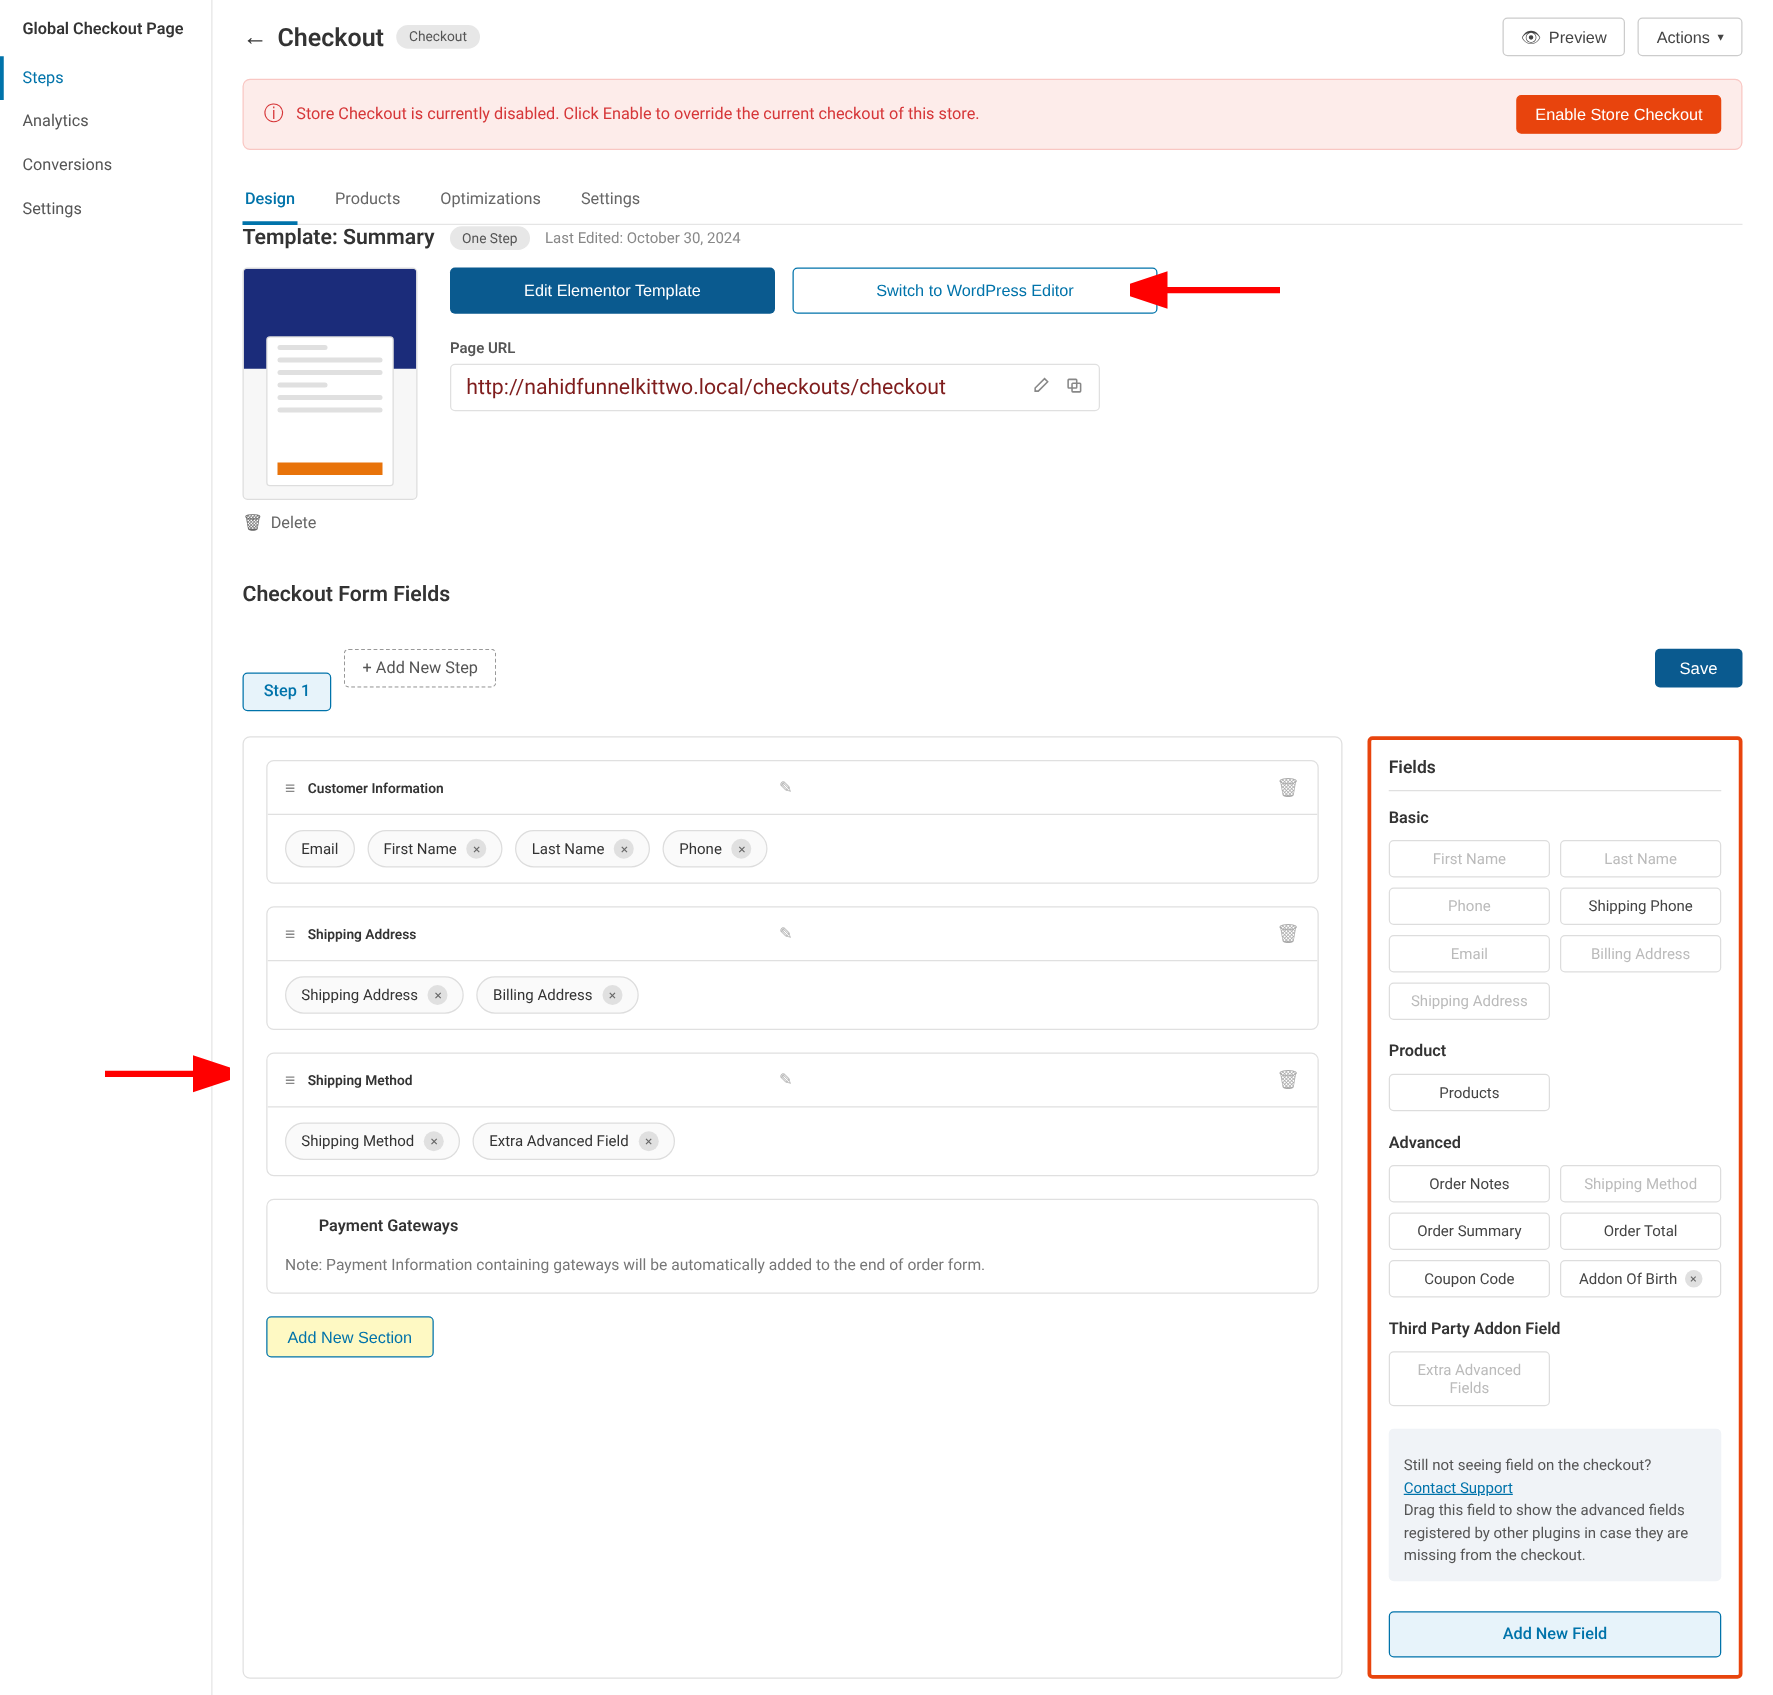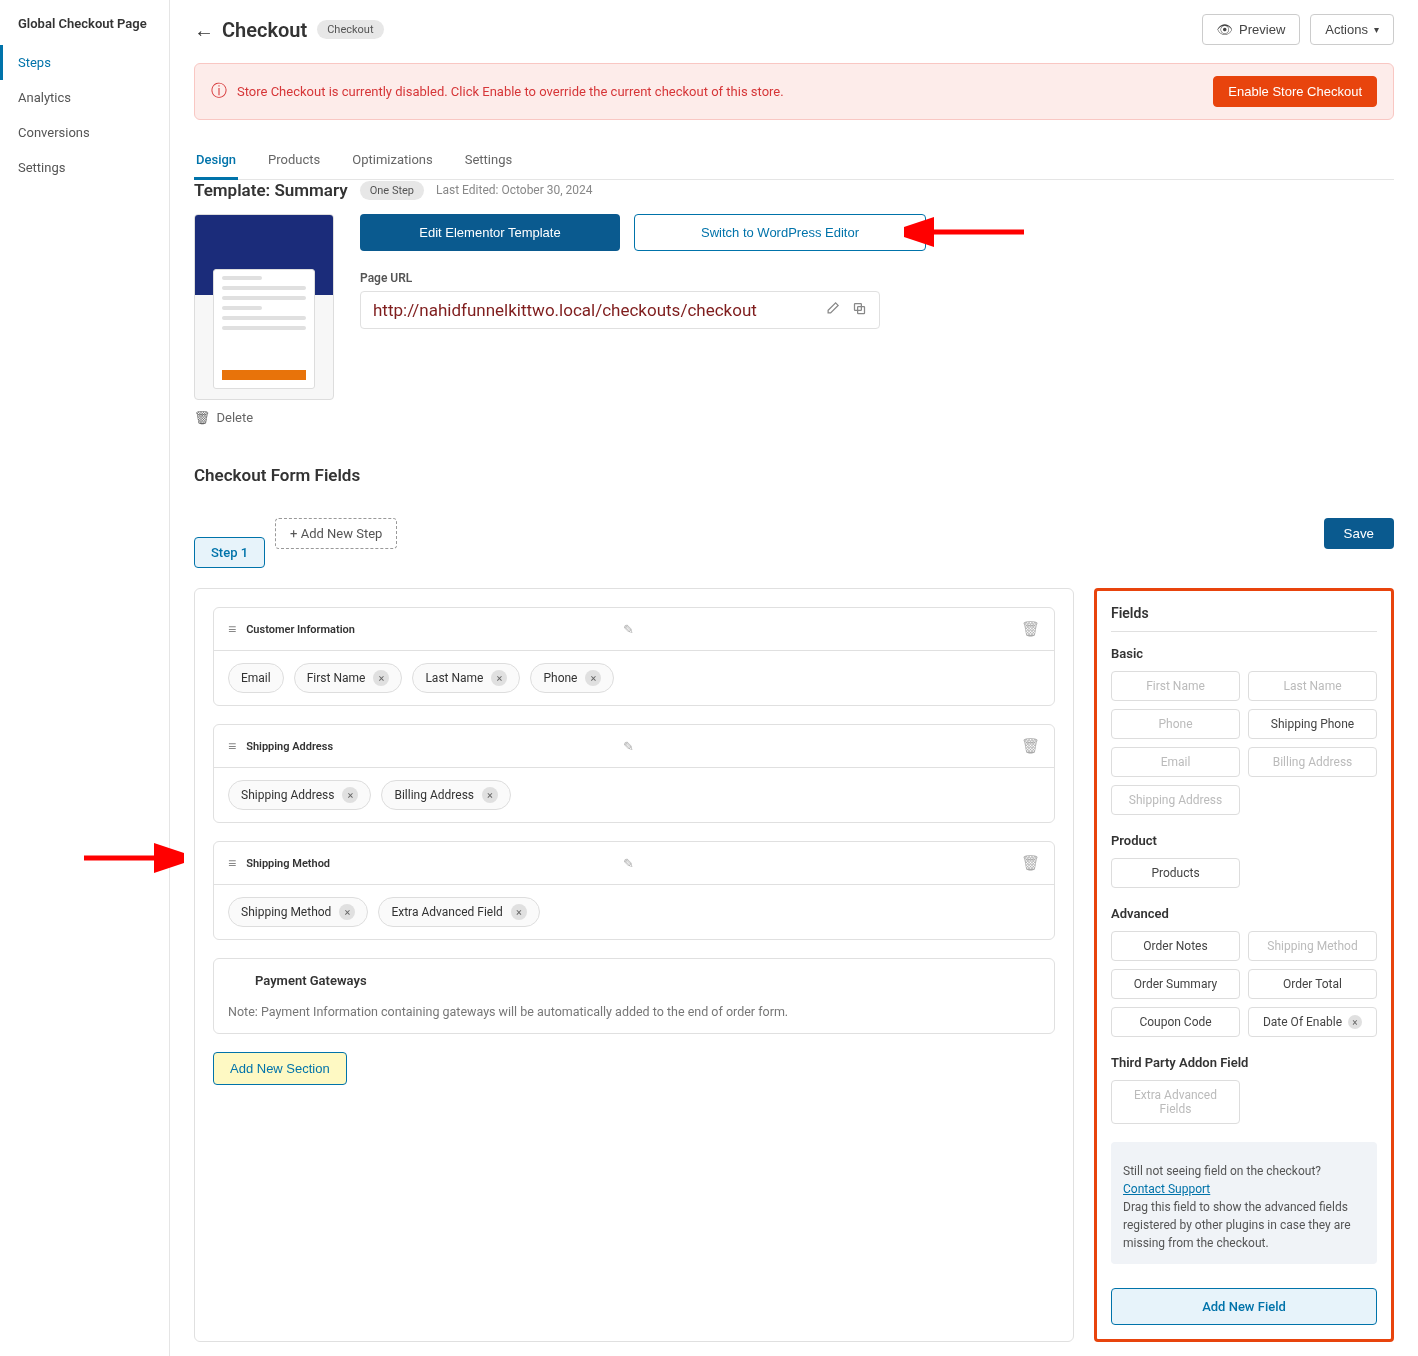--- a/index.html
+++ b/index.html
@@ -300,21 +300,21 @@
         </div>
 
         <div class="panel-subtitle">Advanced</div>
         <div class="field-grid">
           <div class="field-chip">Order Notes</div>
           <div class="field-chip disabled">Shipping Method</div>
           <div class="field-chip">Order Summary</div>
           <div class="field-chip">Order Total</div>
           <div class="field-chip">Coupon Code</div>
           <div class="field-chip">
-              <span>Date Of Enable</span>
+              <span>Addon Of Birth</span>
               <span class="chip-x-sm">×</span>
             </div>
         </div>
 
         <div class="panel-subtitle">Third Party Addon Field</div>
         <div class="field-grid">
           <div class="field-chip disabled">Extra Advanced Fields</div>
         </div>
 
         <div class="info-box">

